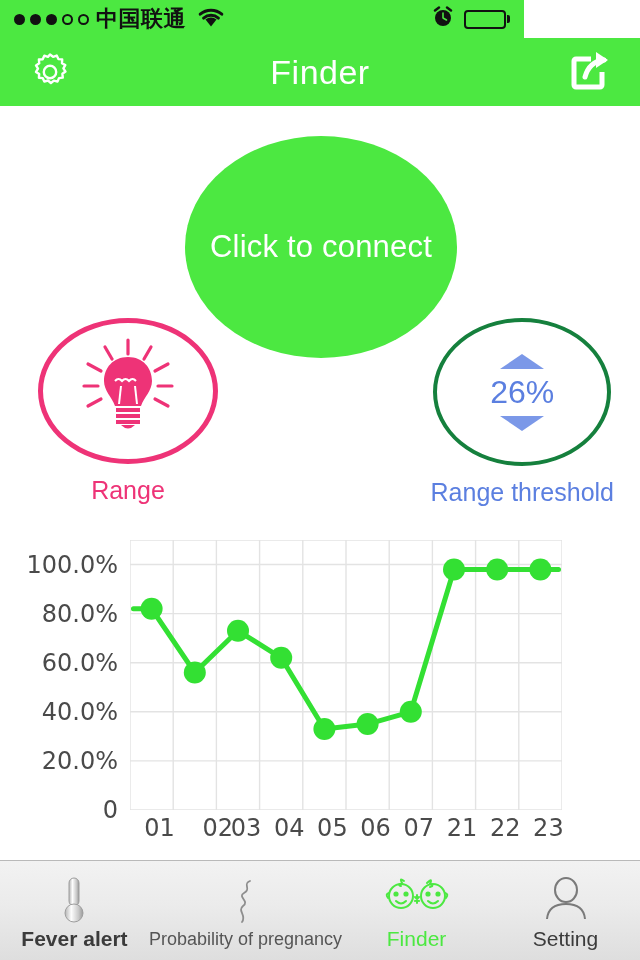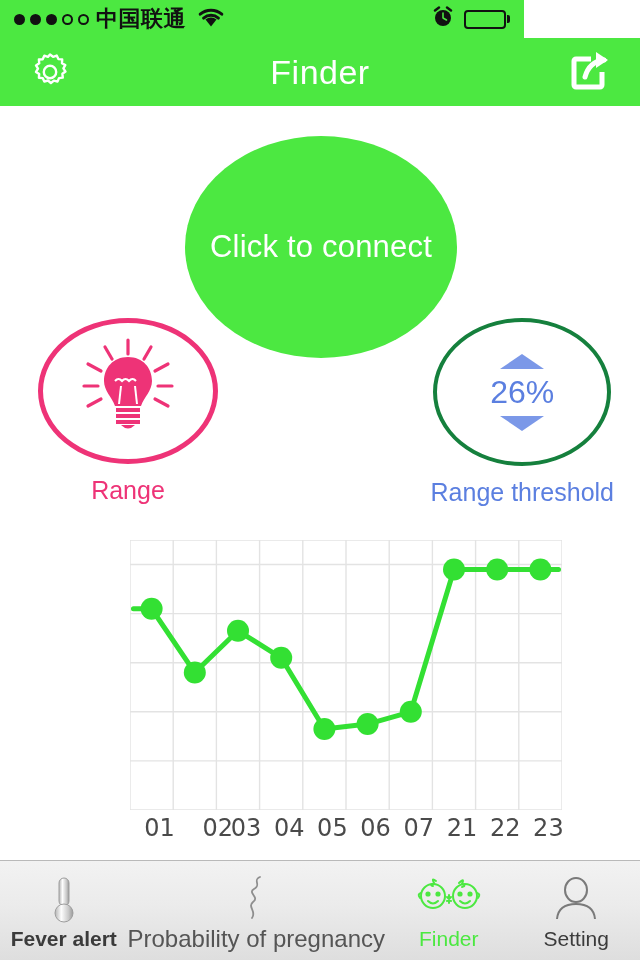--- a/index.html
+++ b/index.html
@@ -104,21 +104,21 @@
     position:absolute; left:0; bottom:0; width:640px; height:100px;
     background:linear-gradient(to bottom, #f2f2f2 0%, #ebebeb 45%, #dedede 100%);
     border-top:1px solid #b9b9b9;
     display:flex;
   }
   .tab { flex:1; display:flex; flex-direction:column; align-items:center;
          justify-content:center; cursor:pointer; gap:3px; padding-top:6px; }
   .tab-icon { height:48px; display:flex; align-items:center; justify-content:center; }
   .tab-label { font-size:21px; color:#3b3b3b; white-space:nowrap; }
   .tab-label.bold { font-weight:bold; }
-  .tab-label.small { font-size:24px; color:#555; }
+  .tab-label.small { font-size:18px; color:#555; }
   .tab-label.active { color:#4CE841; }
 </style>
 </head>
 <body>
 
 <div id="app">
 
   <div class="statusbar">
     <div class="sb-left">
       <div class="dots">
@@ -213,20 +213,28 @@
       </div>
     </div>
     <div class="side-label range-label">Range threshold</div>
   </div>
 
   <div class="connect-btn">
     <span class="connect-label">Click to connect</span>
   </div>
 
   <div class="chart-wrap">
+    <div class="y-labels" id="y-labels">
+        <div class="y-lab" style="top: 48.5455px;">100.0%</div>
+        <div class="y-lab" style="top: 97.6364px;">80.0%</div>
+        <div class="y-lab" style="top: 146.727px;">60.0%</div>
+        <div class="y-lab" style="top: 195.818px;">40.0%</div>
+        <div class="y-lab" style="top: 244.909px;">20.0%</div>
+        <div class="y-lab" style="top: 294px;">0</div>
+      </div>
     <svg class="plot" id="plot" viewBox="0 0 432 270" preserveAspectRatio="none">
         <rect x="0" y="0" width="432" height="270" fill="#ffffff"></rect>
         <line x1="0" y1="24.54545454545456" x2="432" y2="24.54545454545456" stroke="#E3E3E3" stroke-width="1.4" vector-effect="non-scaling-stroke"></line>
         <line x1="0" y1="73.63636363636363" x2="432" y2="73.63636363636363" stroke="#E3E3E3" stroke-width="1.4" vector-effect="non-scaling-stroke"></line>
         <line x1="0" y1="122.72727272727275" x2="432" y2="122.72727272727275" stroke="#E3E3E3" stroke-width="1.4" vector-effect="non-scaling-stroke"></line>
         <line x1="0" y1="171.8181818181818" x2="432" y2="171.8181818181818" stroke="#E3E3E3" stroke-width="1.4" vector-effect="non-scaling-stroke"></line>
         <line x1="0" y1="220.9090909090909" x2="432" y2="220.9090909090909" stroke="#E3E3E3" stroke-width="1.4" vector-effect="non-scaling-stroke"></line>
         <line x1="0" y1="270" x2="432" y2="270" stroke="#E3E3E3" stroke-width="1.4" vector-effect="non-scaling-stroke"></line>
         <line x1="0" y1="0" x2="432" y2="0" stroke="#E3E3E3" stroke-width="1.4" vector-effect="non-scaling-stroke"></line>
         <line x1="0" y1="0" x2="0" y2="270" stroke="#E3E3E3" stroke-width="1.4" vector-effect="non-scaling-stroke"></line>

